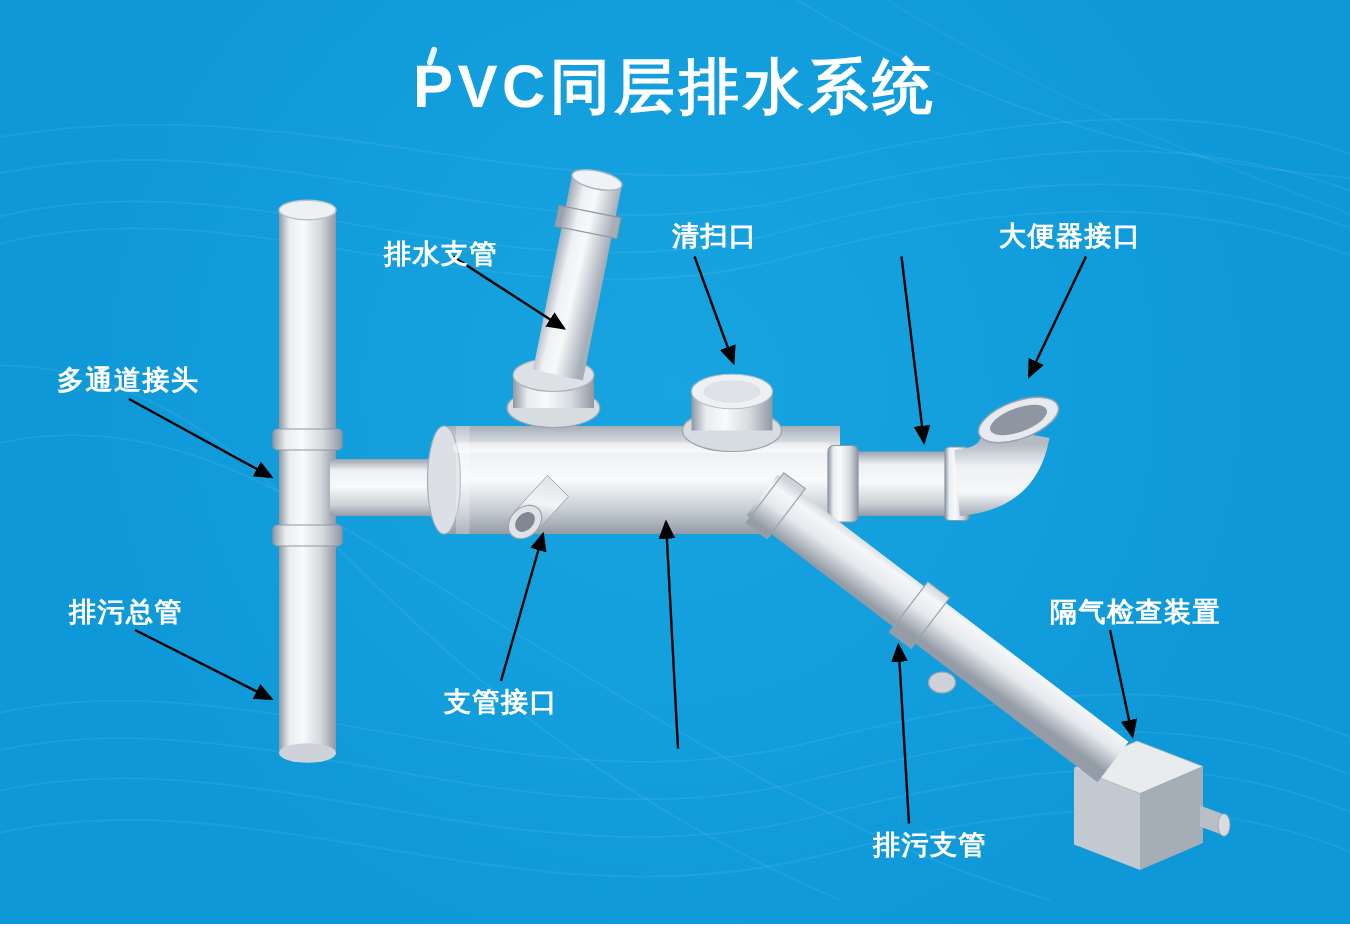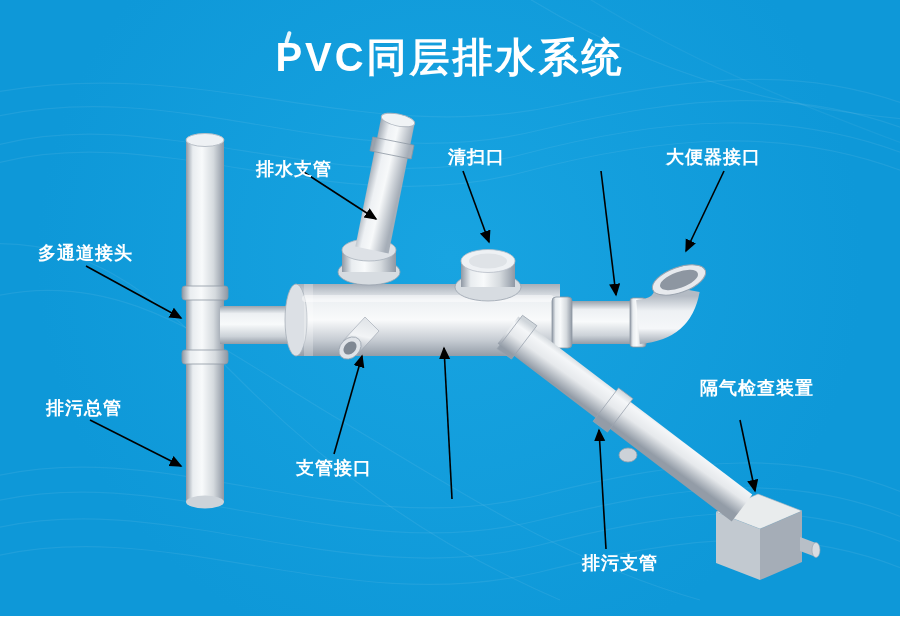--- a/index.html
+++ b/index.html
@@ -38,21 +38,21 @@
   <div class="tick"></div>
   <div class="title">PVC同层排水系统</div>
 
   <div class="label" style="left:256px; top:145px;margin-top:12px;">排水支管</div>
   <div class="label" style="left:448px; top:145px;">清扫口</div>
   <div class="label" style="left:666px; top:145px;">大便器接口</div>
   <div class="label" style="left:38px;  top:241px;">多通道接头</div>
   <div class="label" style="left:46px;  top:396px;text-align:center;">排污总管</div>
   <div class="label" style="left:296px; top:456px;">支管接口</div>
   <div class="label" style="left:582px; top:551px;">排污支管</div>
-  <div class="label" style="left:700px; top:376px;">隔气检查装置</div>
+  <div class="label" style="left:700px; top:396px;">隔气检查装置</div>
 
   <svg class="scene" width="900" height="621" viewBox="0 0 900 621">
     <defs>
       <linearGradient id="gv" x1="0" y1="0" x2="1" y2="0">
         <stop offset="0" stop-color="#8f98a4"></stop>
         <stop offset="0.18" stop-color="#e9edf0"></stop>
         <stop offset="0.42" stop-color="#f8fafb"></stop>
         <stop offset="0.72" stop-color="#d5dade"></stop>
         <stop offset="1" stop-color="#8f98a4"></stop>
       </linearGradient>

